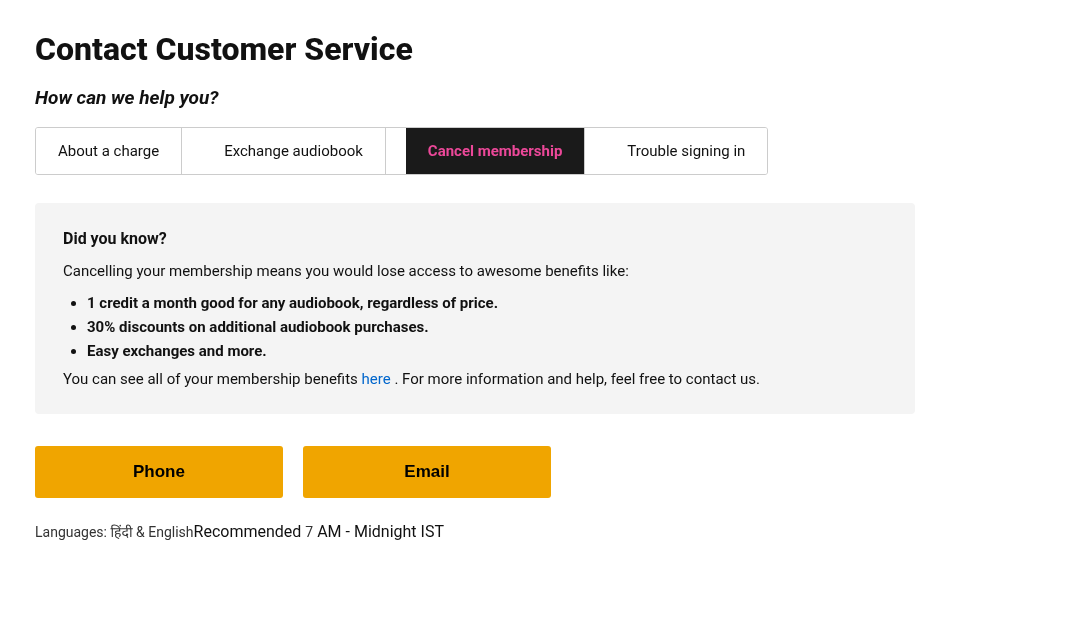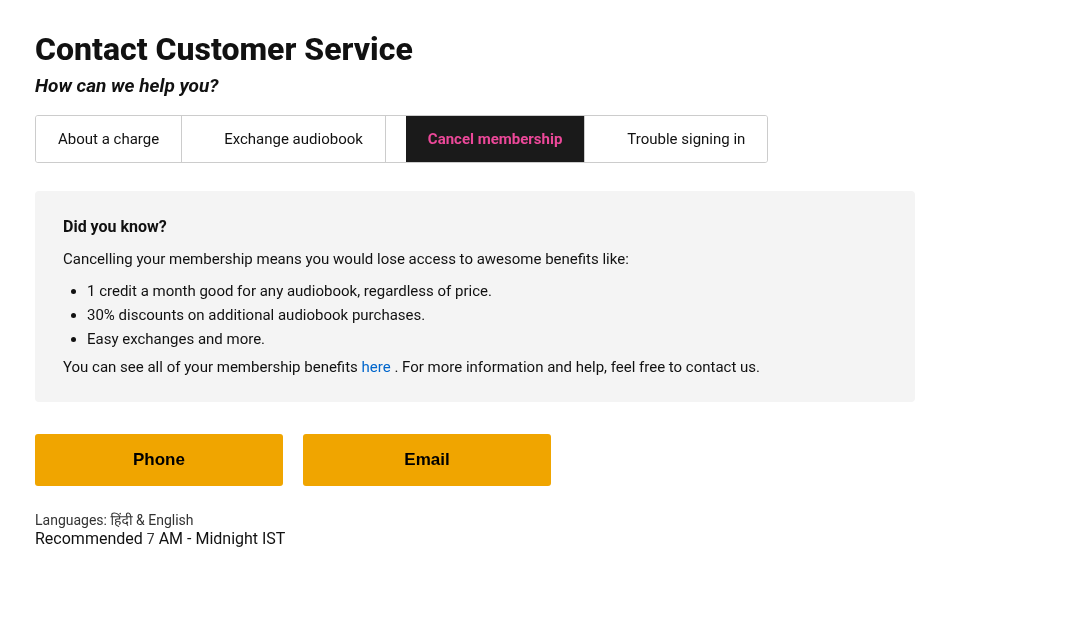--- a/index.html
+++ b/index.html
@@ -14,21 +14,21 @@
       color: #111;
       width: 1069px;
       min-height: 644px;
       padding: 30px 35px;
       font-size: 16px;
     }
 
     h1 {
       font-size: 32px;
       font-weight: 800;
-      margin-bottom: 6px;
+      margin-bottom: 18px;
     }
 
     .help-question {
       font-size: 19px;
       font-weight: 700;
       margin-bottom: 18px;
       font-style: italic;
     }
 
     .tab-bar {
@@ -79,20 +79,21 @@
     .info-box .description {
       font-size: 15px;
       margin-bottom: 14px;
       color: #111;
     }
 
     .info-box ul {
       list-style: disc;
       padding-left: 24px;
       margin-bottom: 10px;
+      font-weight: bold;
     }
 
     .info-box ul li {
       font-size: 15px;
       margin-bottom: 6px;
       color: #111;
     }
 
     .info-box .footer-text {
       font-size: 15px;
@@ -119,21 +120,21 @@
       padding: 16px 0;
       width: 248px;
       font-size: 17px;
       font-weight: 600;
       cursor: pointer;
       text-align: center;
     }
 
     .phone-info-row {
       display: flex;
-      flex-direction: column;
+      flex-direction: row;
       margin-top: 24px;
     }
 
     .phone-info-line {
       font-size: 14px;
       color: #333;
     }
 
     .phone-hours {
       display: flex;

